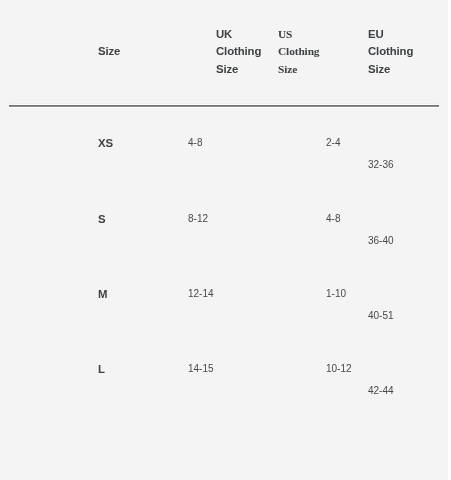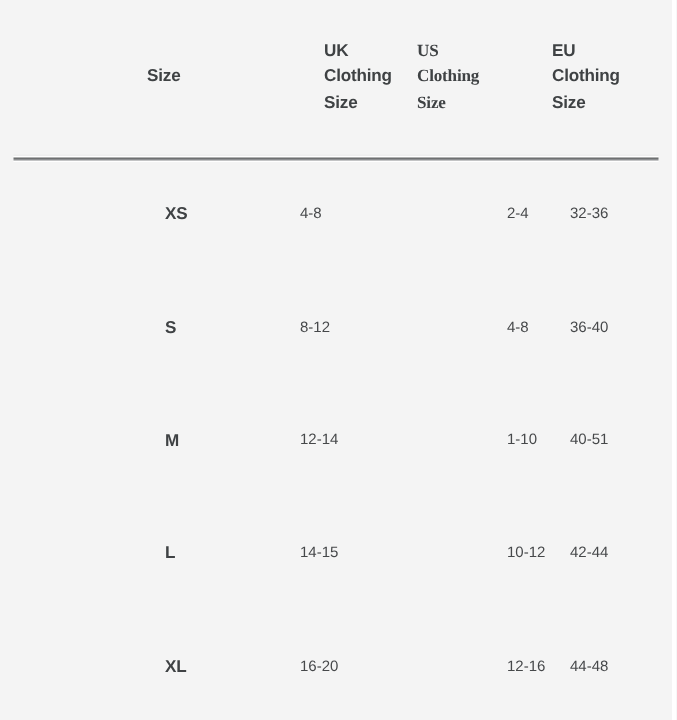--- a/index.html
+++ b/index.html
@@ -76,21 +76,21 @@
   
   .table-body {
     position: absolute;
     left: 0;
     top: 0;
     width: 451px;
     height: 480px;
   }
   .trow {
     position: absolute;
-    left: 12px;
+    left: 0;
     width: 382px;
     height: 12px;
   }
   .cell {
     position: absolute;
     top: 0;
     font-size: 10px;
     font-weight: 400;
     line-height: 12px;
     color: #46484a;
@@ -98,21 +98,21 @@
   }
   .cell.c-size {
     font-weight: 700;
     font-size: 11.4px;
     letter-spacing: -0.12px;
     color: #3f4244;
     left: 98px;
   }
   .cell.c-uk { left: 188px; }
   .cell.c-us { left: 278px; margin-left: 48px; }
-  .cell.c-eu { left: 368px; }
+  .cell.c-eu { left: 368px; margin-top: 22px; }
 
   
   .right-gutter {
     position: absolute;
     right: 0;
     top: 0;
     width: 3px;
     height: 480px;
     background: #ffffff;
   }
@@ -171,20 +171,14 @@
       <span class="cell c-uk">12-14</span>
       <span class="cell c-us">1-10</span>
       <span class="cell c-eu">40-51</span>
     </div>
     <div class="trow r3">
       <span class="cell c-size">L</span>
       <span class="cell c-uk">14-15</span>
       <span class="cell c-us">10-12</span>
       <span class="cell c-eu">42-44</span>
     </div>
-    <div class="trow r4">
-      <span class="cell c-size">XL</span>
-      <span class="cell c-uk">16-20</span>
-      <span class="cell c-us">12-16</span>
-      <span class="cell c-eu">44-48</span>
-    </div>
   </div>
 </div>
 
 </body></html>

